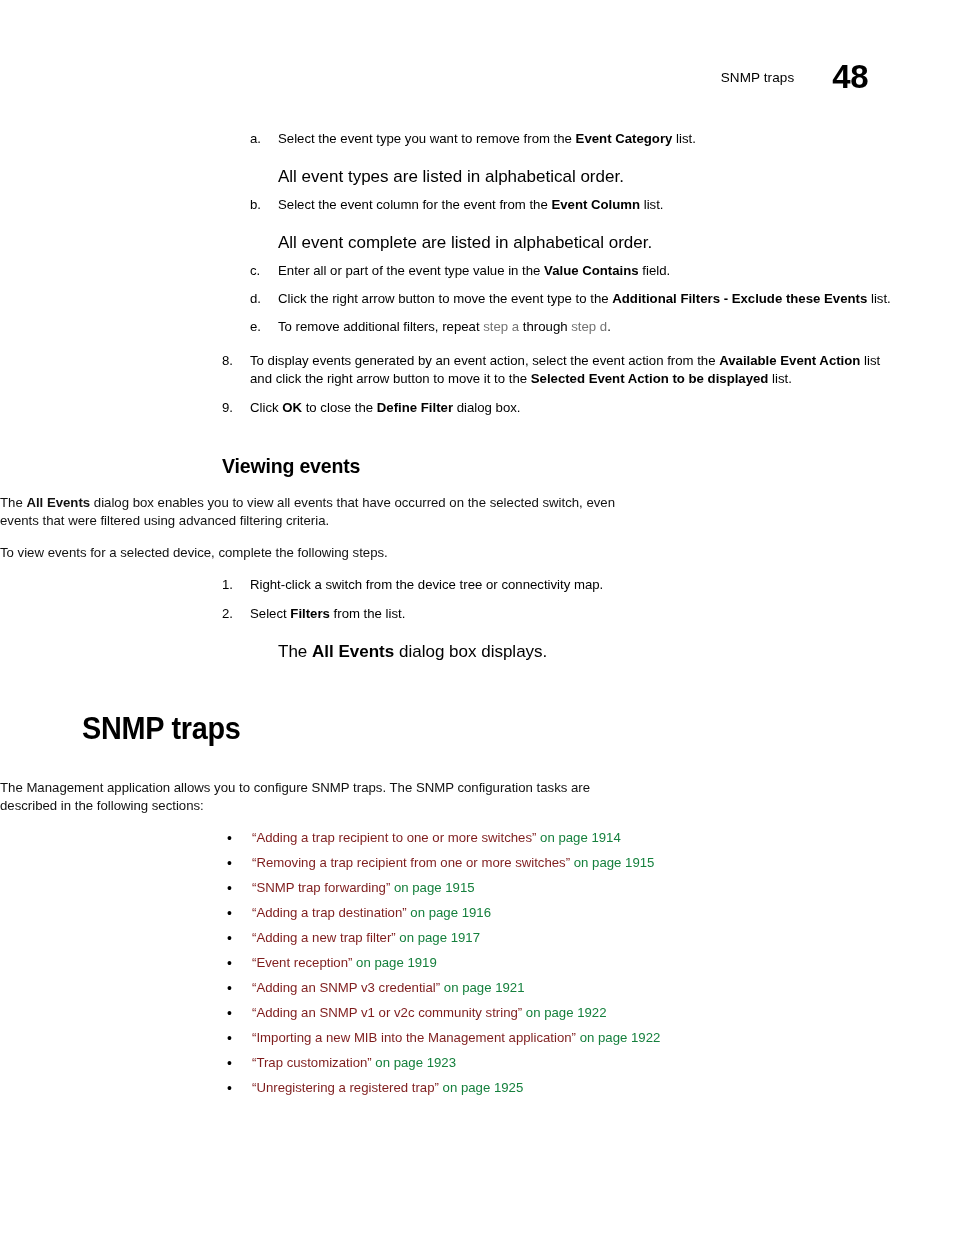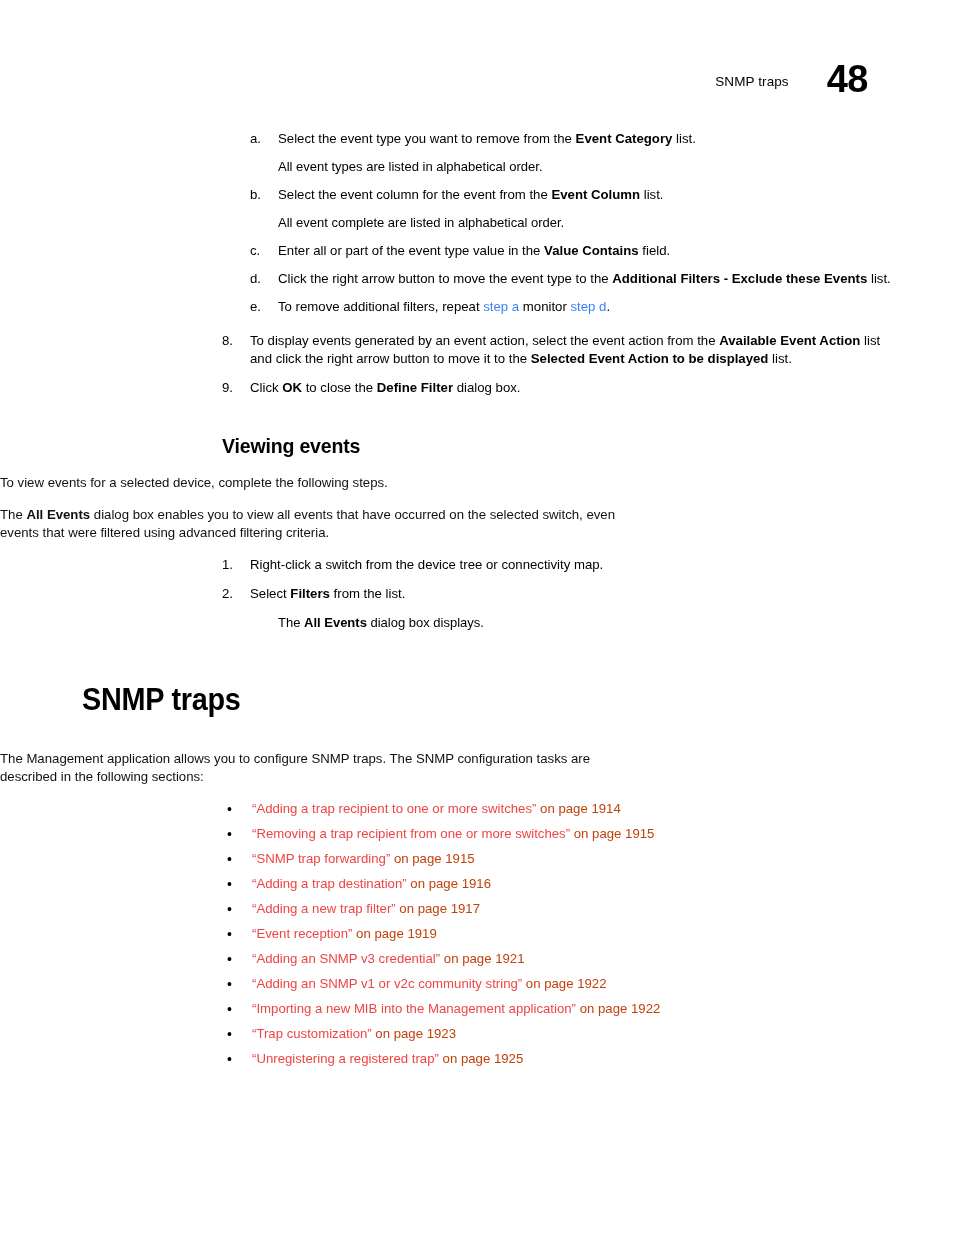--- a/index.html
+++ b/index.html
@@ -32,21 +32,21 @@
     align-items: baseline;
     gap: 38px;
   }
   .header-title {
     font-size: 13.5px;
     letter-spacing: 0.1px;
     color: #000;
     white-space: nowrap;
   }
   .header-chapter {
-    font-size: 38px;
+    font-size: 33px;
     font-weight: bold;
     line-height: 1;
     letter-spacing: -0.5px;
     color: #000;
     position: relative;
     top: 6px;
   }
 
   
   .content {
@@ -88,23 +88,23 @@
     position: absolute;
     left: 0;
     top: 0;
     width: 22px;
     text-align: left;
     font-size: 13.2px;
   }
   .sub-note {
     margin-left: 278px;
     width: 588px;
-    font-size: 13px;
-    line-height: 18px;
-    margin-top: 10px;
+    font-size: 17px;
+    line-height: 18px;
+    margin-top: 20px;
     margin-bottom: 10px;
   }
 
   
   ol.num-list {
     list-style: none;
     margin: 0;
     padding: 0;
   }
   ol.num-list > li {
@@ -170,29 +170,29 @@
     left: 0;
     top: 0px;
     font-size: 14px;
     line-height: 18px;
   }
 
   b, .b {
     font-weight: bold;
   }
   .xref {
-    color: #ef4444;
+    color: #7f1d1d;
     text-decoration: none;
   }
   .steplink {
-    color: #3b82f6;
+    color: #737373;
     text-decoration: none;
   }
   .pageref {
-    color: #c2410c;
+    color: #15803d;
   }
 
   .gap-sm { height: 6px; }
   .gap-md { height: 14px; }
   .gap-lg { height: 26px; }
 </style>
 </head>
 <body>
 
 <div class="page">
@@ -223,21 +223,21 @@
         <span><span>Enter all or part of the event type value in the </span><b>Value Contains</b><span> field.</span></span>
       </li>
 
       <li>
         <span class="marker">d.</span>
         <span><span>Click the right arrow button to move the event type to the </span><b>Additional Filters - Exclude these Events</b><span> list.</span></span>
       </li>
 
       <li>
         <span class="marker">e.</span>
-        <span><span>To remove additional filters, repeat </span><a class="steplink" href="#">step a</a><span> monitor </span><a class="steplink" href="#">step d</a><span>.</span></span>
+        <span><span>To remove additional filters, repeat </span><a class="steplink" href="#">step a</a><span> through </span><a class="steplink" href="#">step d</a><span>.</span></span>
       </li>
 
     </ol>
 
     <div class="gap-sm"></div>
 
     <ol class="num-list">
       <li>
         <span class="marker">8.</span>
         <span><span>To display events generated by an event action, select the event action from the </span><b>Available Event Action</b><span> list and click the right arrow button to move it to the </span><b>Selected Event Action to be displayed</b><span> list.</span></span>
@@ -245,23 +245,23 @@
       <li>
         <span class="marker">9.</span>
         <span><span>Click </span><b>OK</b><span> to close the </span><b>Define Filter</b><span> dialog box.</span></span>
       </li>
     </ol>
 
     <div class="gap-lg"></div>
 
     <h2 class="section-head">Viewing events</h2>
 
+    <p class="body body-col"><span>The </span><b>All Events</b><span> dialog box enables you to view all events that have occurred on the selected switch, even events that were filtered using advanced filtering criteria.</span></p>
+
     <p class="body body-col">To view events for a selected device, complete the following steps.</p>
-
-    <p class="body body-col"><span>The </span><b>All Events</b><span> dialog box enables you to view all events that have occurred on the selected switch, even events that were filtered using advanced filtering criteria.</span></p>
 
     <ol class="num-list">
       <li>
         <span class="marker">1.</span>
         <span><span>Right-click a switch from the device tree or connectivity map.</span></span>
       </li>
       <li>
         <span class="marker">2.</span>
         <span><span>Select </span><b>Filters</b><span> from the list.</span></span>
       </li>

